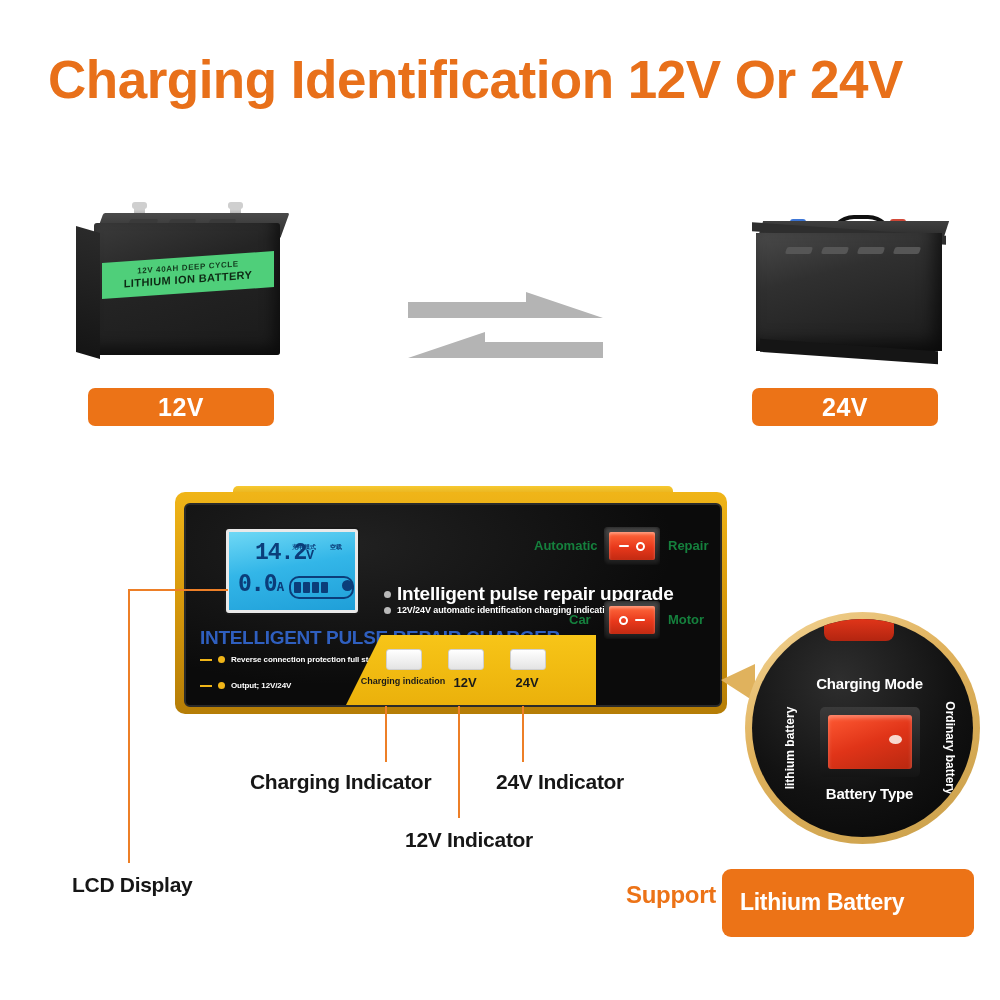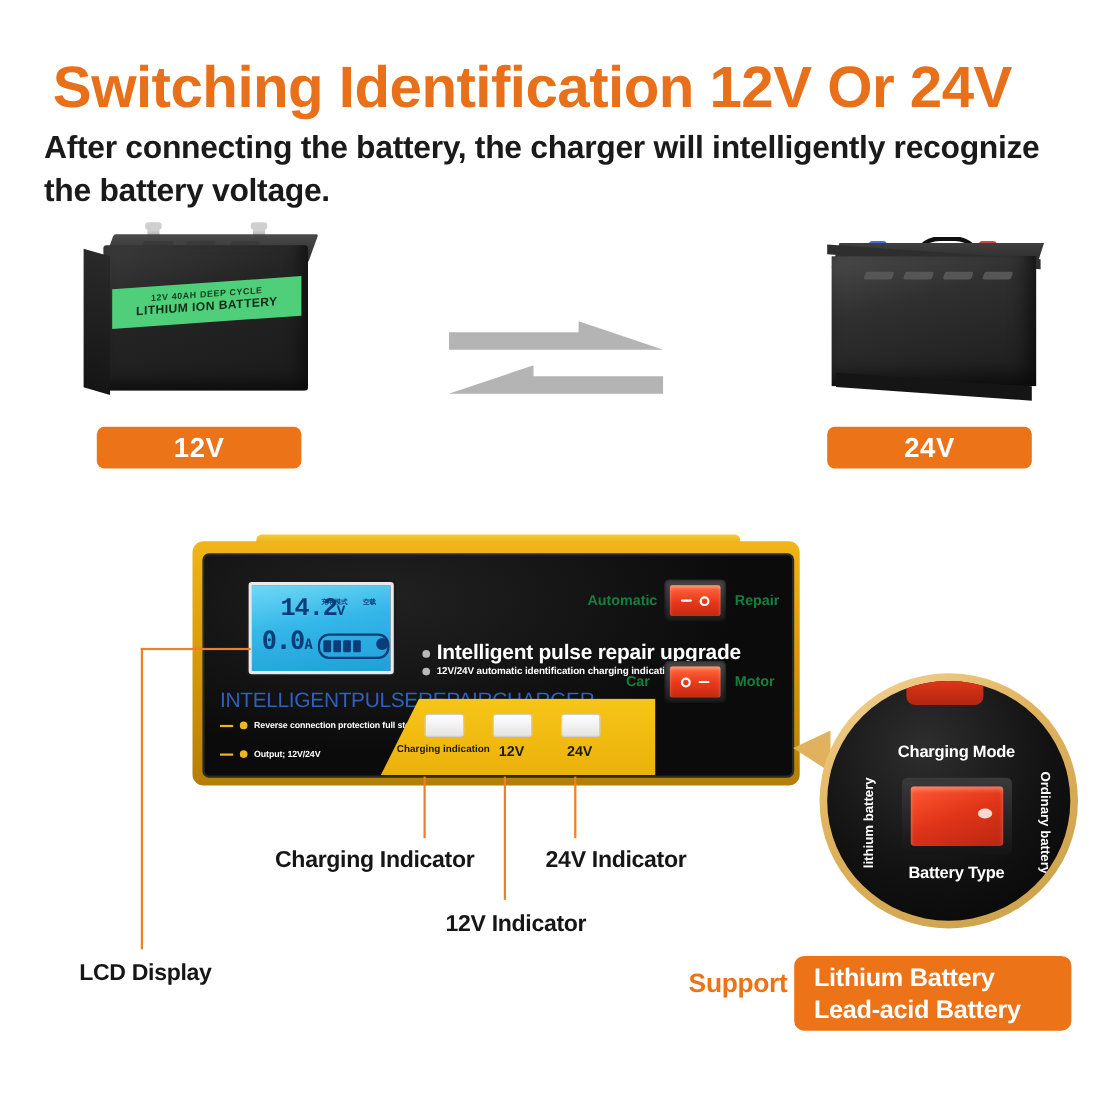--- a/index.html
+++ b/index.html
@@ -171,22 +171,22 @@
   .bullet{
     position:absolute;display:flex;align-items:center;gap:6px;color:#ffffff;
   }
   .bullet .dot{width:7px;height:7px;border-radius:50%;background:#b9b9b9;flex:none;}
   .b1{left:198px;top:78px;font-size:19px;font-weight:bold;letter-spacing:-.2px;}
   .b2{left:198px;top:100px;font-size:9px;font-weight:bold;letter-spacing:-.1px;}
 
   
   .marquee{
     position:absolute;left:14px;top:122px;width:360px;
-    font-size:19px;font-weight:normal;color:#2f5fbf;
-    display:flex;letter-spacing:-.3px;
+    font-size:19px;font-weight:bold;color:#2f5fbf;
+    display:flex;justify-content:space-between;letter-spacing:-.3px;
   }
 
   
   .feat{position:absolute;display:flex;align-items:center;gap:6px;}
   .feat .line{width:12px;height:2px;background:#f0b518;flex:none;}
   .feat .bdot{width:7px;height:7px;border-radius:50%;background:#f0b518;flex:none;}
   .feat .txt{font-size:8px;font-weight:bold;color:#ffffff;letter-spacing:-.1px;}
   .f1{left:14px;top:150px;}
   .f2{left:14px;top:176px;}
 
@@ -298,22 +298,21 @@
   }
   .support-box div{
     font-size:23px;font-weight:bold;color:#ffffff;line-height:1.28;letter-spacing:-.3px;
   }
 </style>
 </head>
 <body>
 
 <div id="stage">
 
-  <div class="title">Switching Identification 12V Or 24V</div>
-  <div class="subtitle">After connecting the battery, the charger will intelligently recognize the battery voltage.</div>
+  <div class="title">Charging Identification 12V Or 24V</div>
 
   <div class="li-wrap">
     <div class="li-term" style="left:62px;top:0;"></div>
     <div class="li-cap" style="left:60px;top:-3px;"></div>
     <div class="li-term" style="left:158px;top:0;"></div>
     <div class="li-cap" style="left:156px;top:-3px;"></div>
     <div class="li-top"></div>
     <div class="li-vent" style="left:56px;top:14px;width:28px;"></div>
     <div class="li-vent" style="left:96px;top:14px;width:26px;"></div>
     <div class="li-vent" style="left:136px;top:14px;width:26px;"></div>
@@ -450,16 +449,15 @@
       <div class="ins-sw">
         <div class="cap2"></div>
       </div>
       <div class="ins-bottom">Battery Type</div>
     </div>
   </div>
 
   <div class="support-word">Support</div>
   <div class="support-box">
     <div>Lithium Battery</div>
-    <div>Lead-acid Battery</div>
   </div>
 
 </div>
 
 </body></html>

